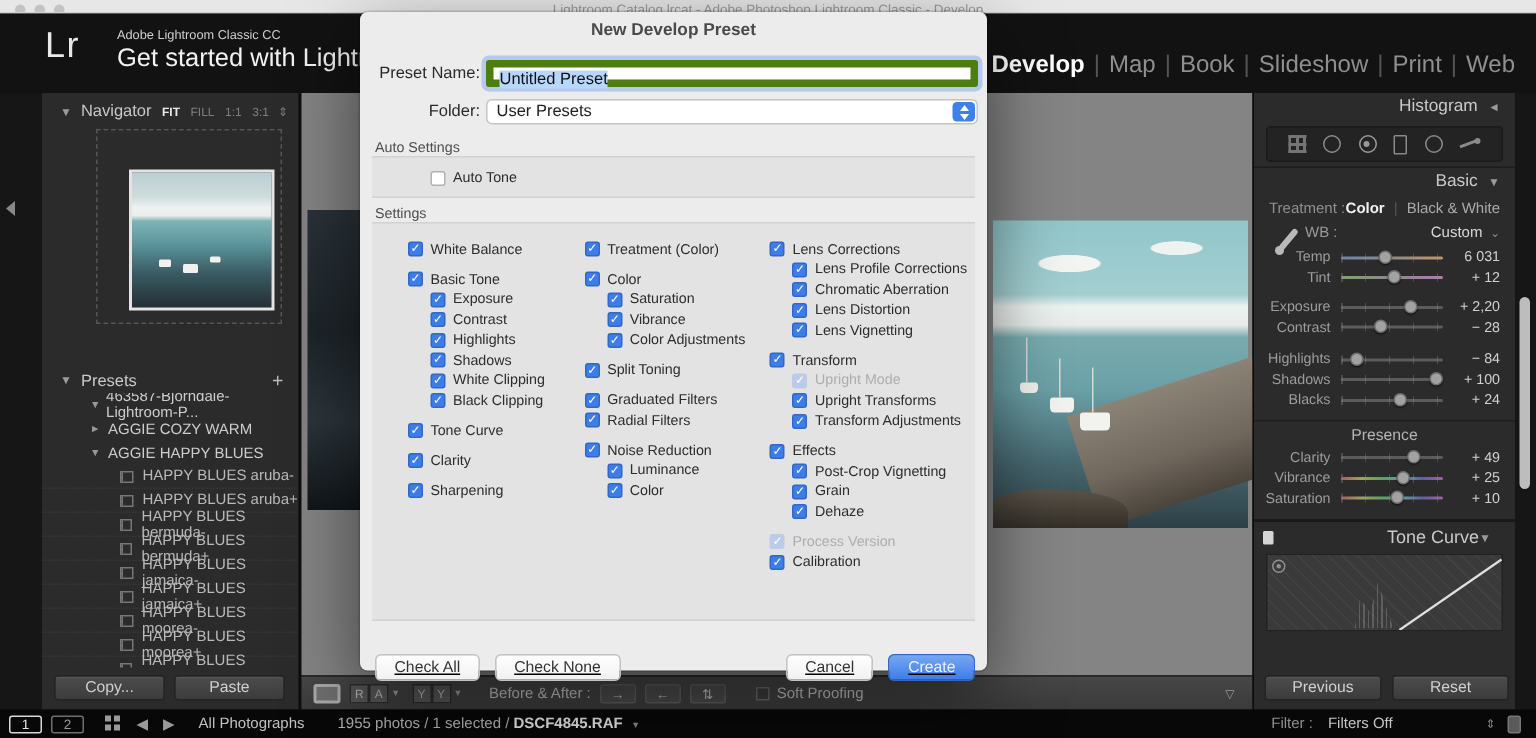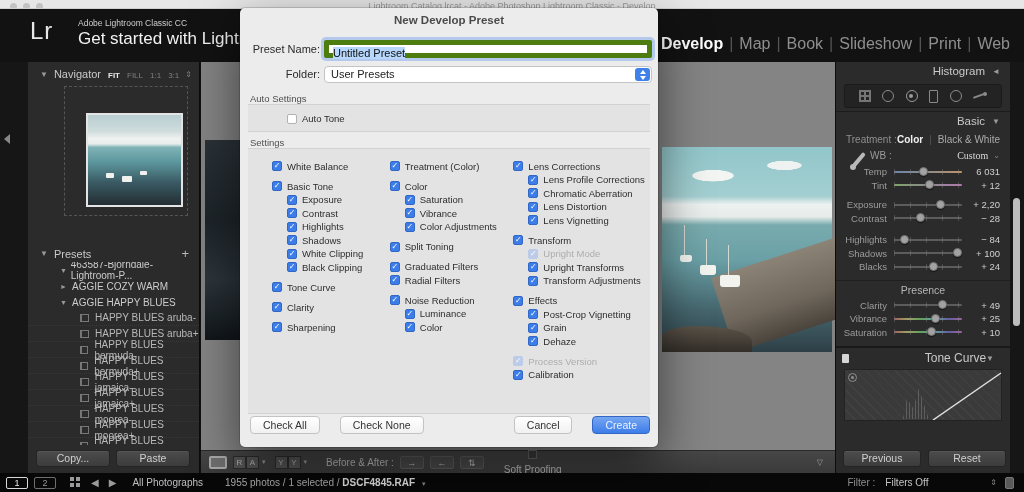--- a/index.html
+++ b/index.html
@@ -89,21 +89,21 @@
       background:linear-gradient(#474747,#3a3a3a); border-top:1px solid #2a2a2a; }
   .toolbar-inner { display:flex; align-items:center; height:100%; padding-left:8px; gap:6px; }
   .loupe-icon { width:18px; height:13px; border:2px solid #a8a8a8; border-radius:2px; background:#6e6e6e; }
   .mini-group { display:flex; align-items:center; }
   .mini-btn { width:13px; height:13px; background:#555; border:1px solid #2c2c2c; color:#b5b5b5;
       font-size:8px; text-align:center; line-height:12px; }
   .mini-caret { font-size:7px; color:#999; margin:0 3px; }
   .toolbar-label { font-size:10px; color:#b9b9b9; margin-left:10px; }
   .swap-btn { width:24px; height:13px; background:#4a4a4a; border:1px solid #5c5c5c; border-radius:2px;
       color:#bbb; font-size:9px; text-align:center; line-height:12px; }
-  .soft-proof { display:flex; align-items:center; gap:5px; margin-left:14px;flex-direction:column; }
+  .soft-proof { display:flex; align-items:center; gap:5px; margin-left:14px; }
   .cb-dark { width:9px; height:9px; background:#3b3b3b; border:1px solid #666; }
   .toolbar-end-arrow { position:absolute; right:12px; top:7px; font-size:8px; color:#999; }
 
   
   .right-panel { position:absolute; left:835px; top:62px; width:175px; height:411px; background:#2b2b2b;
       border-left:1px solid #0c0c0c; overflow:hidden; }
   .rp-header { display:flex; align-items:center; justify-content:flex-end; font-size:11.5px; color:#c9c9c9;
       padding:0 10px; height:18px; }
   .rp-header .tri-icon { margin:0 0 0 7px; }
   .tool-strip { margin:4px 8px 2px 8px; height:24px; background:#232323; border:1px solid #1a1a1a;
@@ -122,21 +122,21 @@
       transform:rotate(-20deg); }
   .ts-brush::before { content:""; position:absolute; right:0; top:0; width:4px; height:4px; background:#8a8a8a;
       border-radius:50%; }
   .basic-section { border-top:1px solid #1c1c1c; margin-top:3px; }
   .treatment-row { display:flex; align-items:center; font-size:10px; color:#8f8f8f;
       padding:4px 10px 2px 10px; }
   .treatment-row .t-color { color:#f0f0f0; font-weight:bold; margin-left:auto; }
   .treatment-row .t-sep { color:#555; margin:0 6px; }
   .treatment-row .t-bw { color:#aaa; }
   .wb-row { display:flex; align-items:center; font-size:10px; color:#9a9a9a; padding:3px 10px 2px 34px; }
-  .wb-row .wb-val { margin-left:auto; color:#d8d8d8;font-family:Liberation Serif, serif; }
+  .wb-row .wb-val { margin-left:auto; color:#d8d8d8; }
   .wb-row .wb-caret { color:#888; font-size:8px; margin-left:5px; }
   .eyedropper { position:absolute; left:12px; width:22px; height:24px; }
   .eyedropper .stem { position:absolute; left:9px; top:2px; width:3.5px; height:17px; background:#b9b9b9;
       border-radius:2px; transform:rotate(40deg); }
   .eyedropper .tip { position:absolute; left:2px; top:15px; width:6px; height:6px; background:#b9b9b9;
       border-radius:50%; }
   .sliders { padding:2px 10px 4px 6px; }
   .slider-row { display:flex; align-items:center; height:13.5px; font-size:9.5px; }
   .slider-label { width:52px; text-align:right; color:#9c9c9c; padding-right:7px; white-space:nowrap; }
   .slider-track { flex:1; height:2px; background:#5c5c5c; border-radius:1px; position:relative; }
@@ -217,21 +217,21 @@
   .checkbox-row { display:flex; align-items:center; gap:5px; font-size:9.5px; color:#2d2d2d; margin-top:2.5px; }
   .checkbox-row.disabled .cb-label { color:#adadad; }
   .cb { width:10px; height:10px; min-width:10px; border-radius:2px; background:#fff; border:1px solid #b2b2b2;
       display:flex; align-items:center; justify-content:center; font-size:8px; color:#fff; line-height:1; }
   .cb.checked { background:#3d7de9; border-color:#3268c4; }
   .cb.checked.dim { background:#bccbe8; border-color:#bccbe8; }
   .settings-cols { display:flex; padding:9px 0 0 24px; gap:10px; }
   .settings-col { width:112px; }
   .settings-col.c1 { width:118px; }
   .settings-col.c2 { width:142px; }
-  .dlg-footer { position:absolute; left:10px; right:8px; top:408px; display:flex; align-items:center; gap:20px; }
+  .dlg-footer { position:absolute; left:10px; right:8px; top:428px; display:flex; align-items:center; gap:10px;text-decoration:underline; }
   .mac-btn { background:linear-gradient(#ffffff,#f1f1f1); border:1px solid #c3c3c3; border-radius:4px;
       font-size:10.5px; color:#333; height:18px; line-height:16px; padding:0 12px; text-align:center; }
   .mac-btn.primary { background:linear-gradient(#76a6f1,#3d7de9); border-color:#3268c4; color:#eaf2ff; }
   .footer-spacer { flex:1; }
 </style>
 </head>
 <body>
 
 <div id="screen">
 

